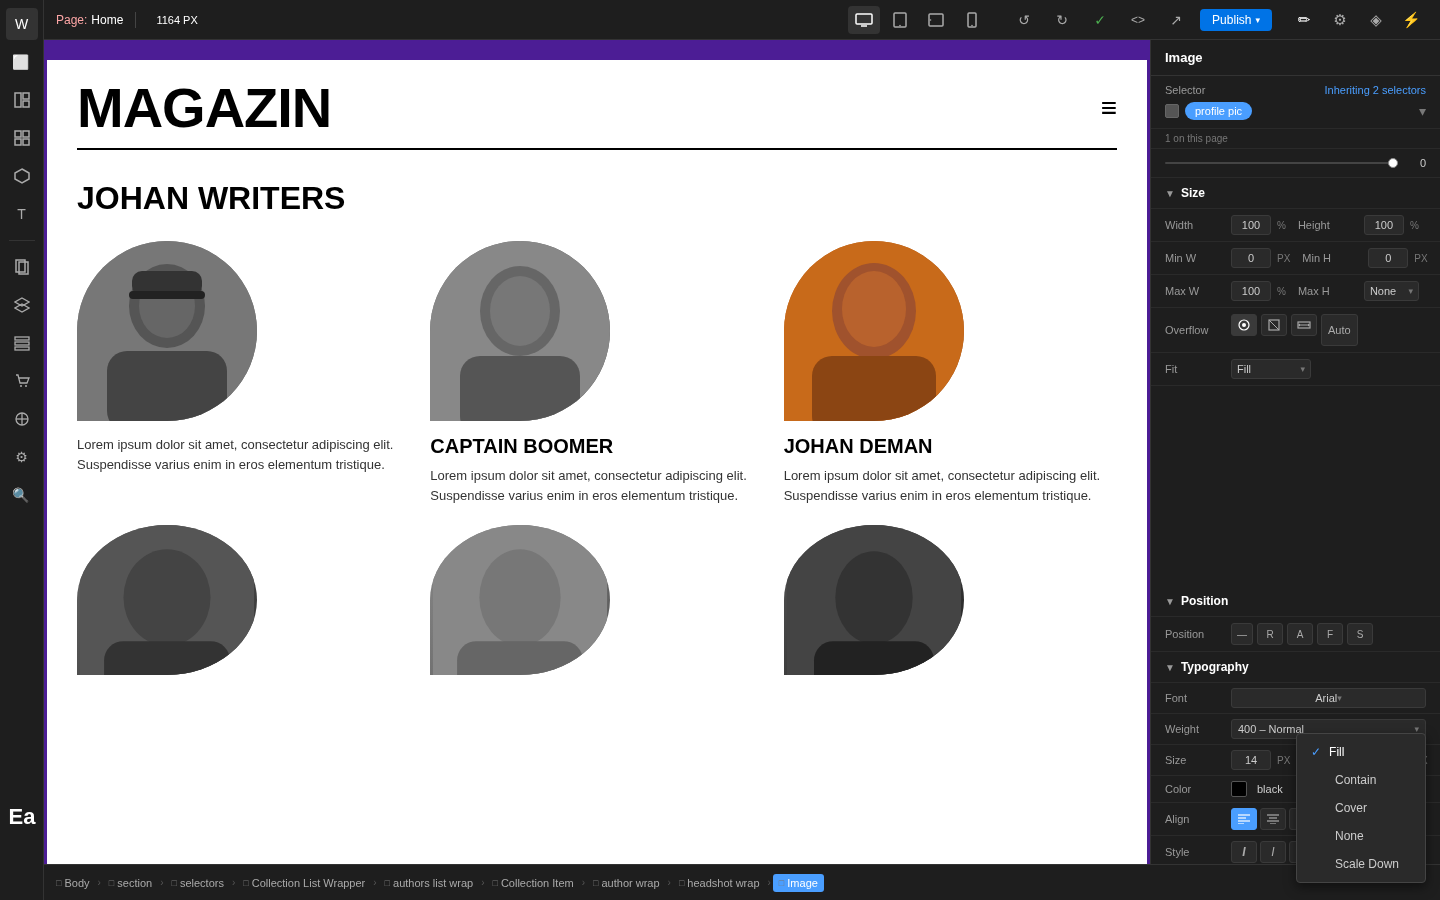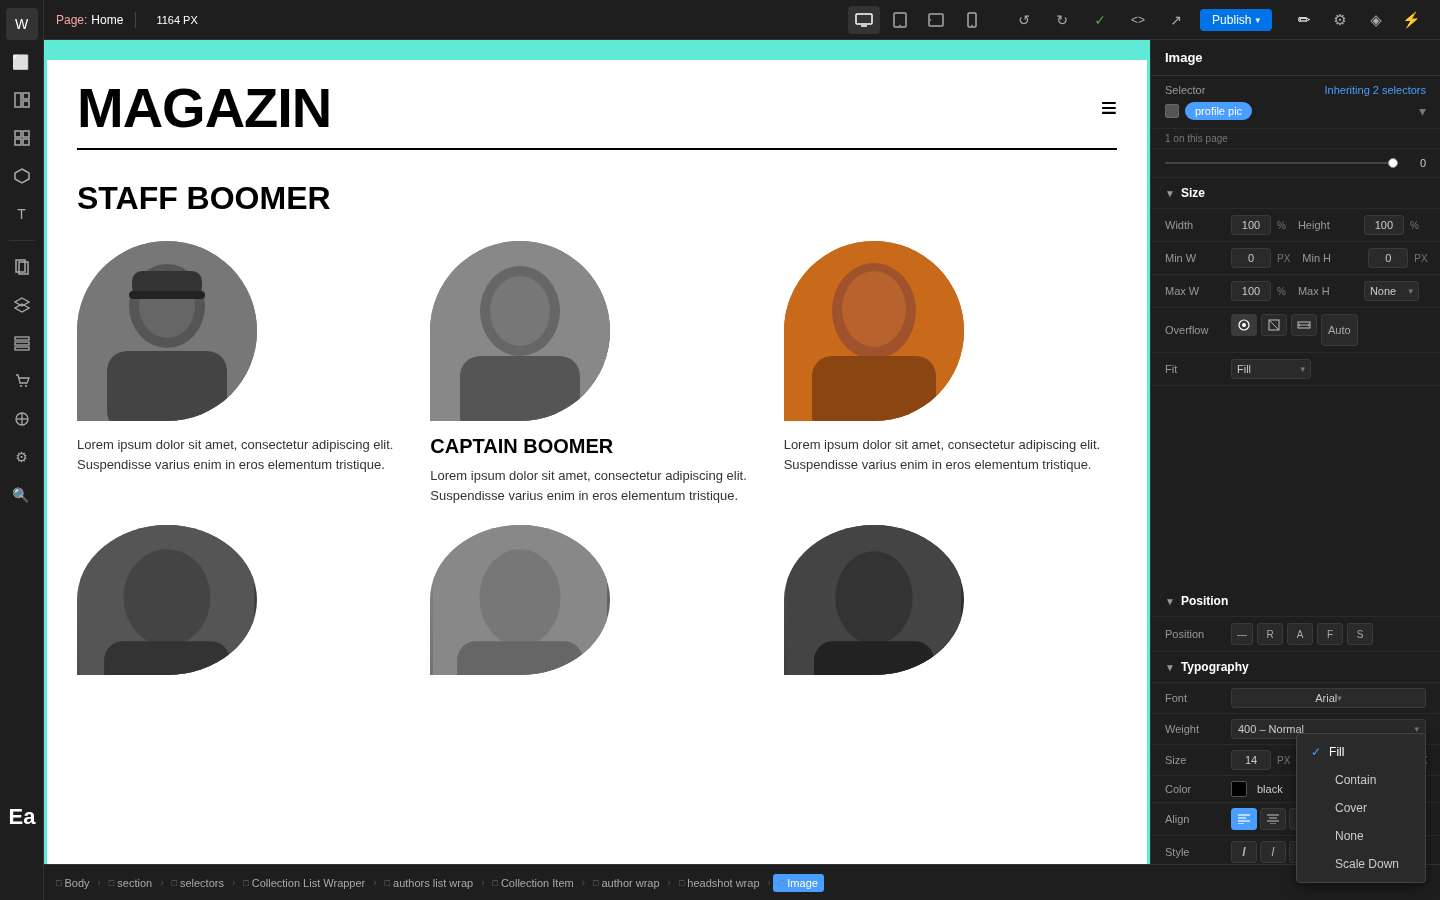--- a/index.html
+++ b/index.html
@@ -124,21 +124,21 @@
     }
     .top-bar .right-icon.active { color: #fff; }
 
     
     .canvas-area {
       position: absolute;
       top: 40px;
       left: 44px;
       right: 290px;
       bottom: 36px;
-      background: #5eead4;
+      background: #4c1d95;
       overflow: hidden;
     }
 
     
     .page-canvas {
       background: #fff;
       margin: 20px auto;
       width: 1100px;
       min-height: 820px;
       padding: 20px 30px 30px;
@@ -697,21 +697,21 @@
 </div>
 
 <div class="canvas-area">
   <div class="page-canvas">
 
     <div class="mag-header">
       <div class="mag-title">MAGAZIN</div>
       <div class="mag-menu">≡</div>
     </div>
 
-    <div class="staff-writers-title">STAFF BOOMER</div>
+    <div class="staff-writers-title">JOHAN WRITERS</div>
 
     <div class="writer-grid">
 
       <div class="writer-card">
         <div class="writer-headshot headshot-1">
           <svg class="person-svg" viewBox="0 0 180 180" xmlns="http://www.w3.org/2000/svg">
             <rect width="180" height="180" fill="#777"></rect>
             <ellipse cx="90" cy="65" rx="38" ry="42" fill="#555"></ellipse>
             <rect x="30" y="110" width="120" height="80" rx="20" fill="#444"></rect>
 
@@ -739,20 +739,21 @@
 
       <div class="writer-card">
         <div class="writer-headshot headshot-3">
           <svg class="person-svg" viewBox="0 0 180 180" xmlns="http://www.w3.org/2000/svg">
             <rect width="180" height="180" fill="#c86a1a"></rect>
             <ellipse cx="90" cy="70" rx="42" ry="48" fill="#a0522d"></ellipse>
             <rect x="28" y="115" width="124" height="80" rx="20" fill="#8b4513"></rect>
             <ellipse cx="90" cy="68" rx="32" ry="38" fill="#b8622d"></ellipse>
           </svg>
         </div>
+        <div class="writer-name">JOHAN DEMAN</div>
         <div class="writer-bio">Lorem ipsum dolor sit amet, consectetur adipiscing elit. Suspendisse varius enim in eros elementum tristique.</div>
       </div>
 
       <div class="writer-card writer-card-partial">
         <div class="writer-headshot headshot-4" style="height:150px;">
           <svg class="person-svg" viewBox="0 0 180 155" xmlns="http://www.w3.org/2000/svg">
             <rect width="180" height="155" fill="#555"></rect>
             <ellipse cx="90" cy="75" rx="45" ry="50" fill="#444"></ellipse>
             <rect x="25" y="120" width="130" height="60" rx="20" fill="#333"></rect>
           </svg>

